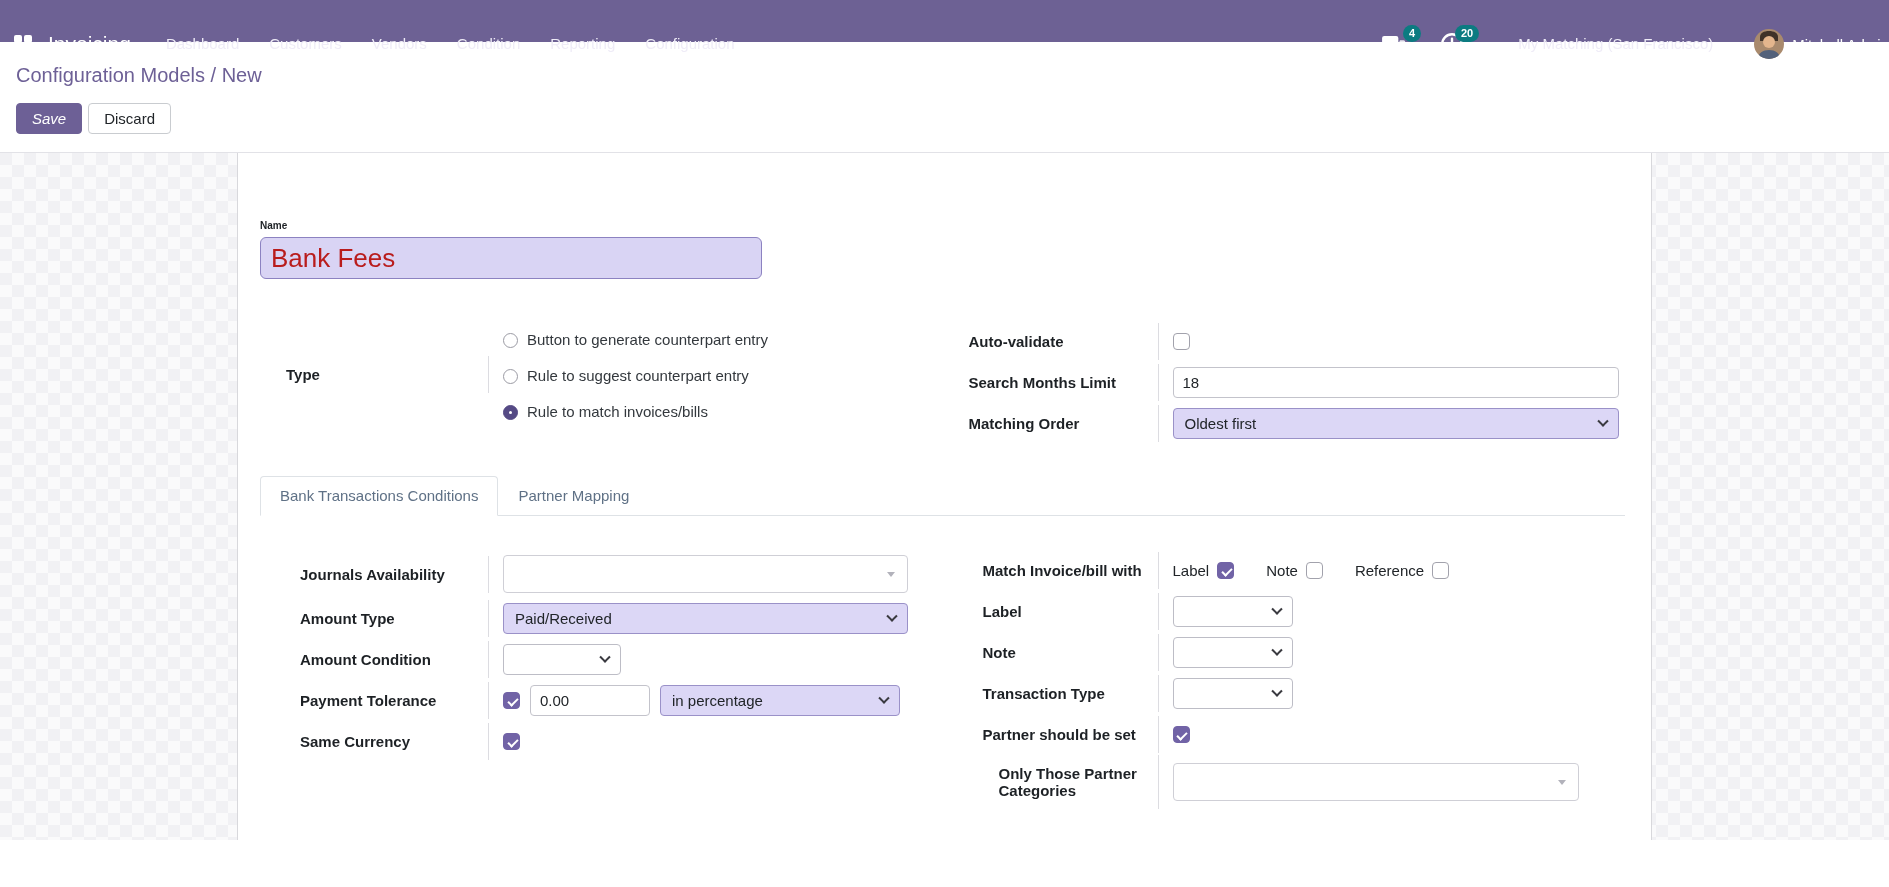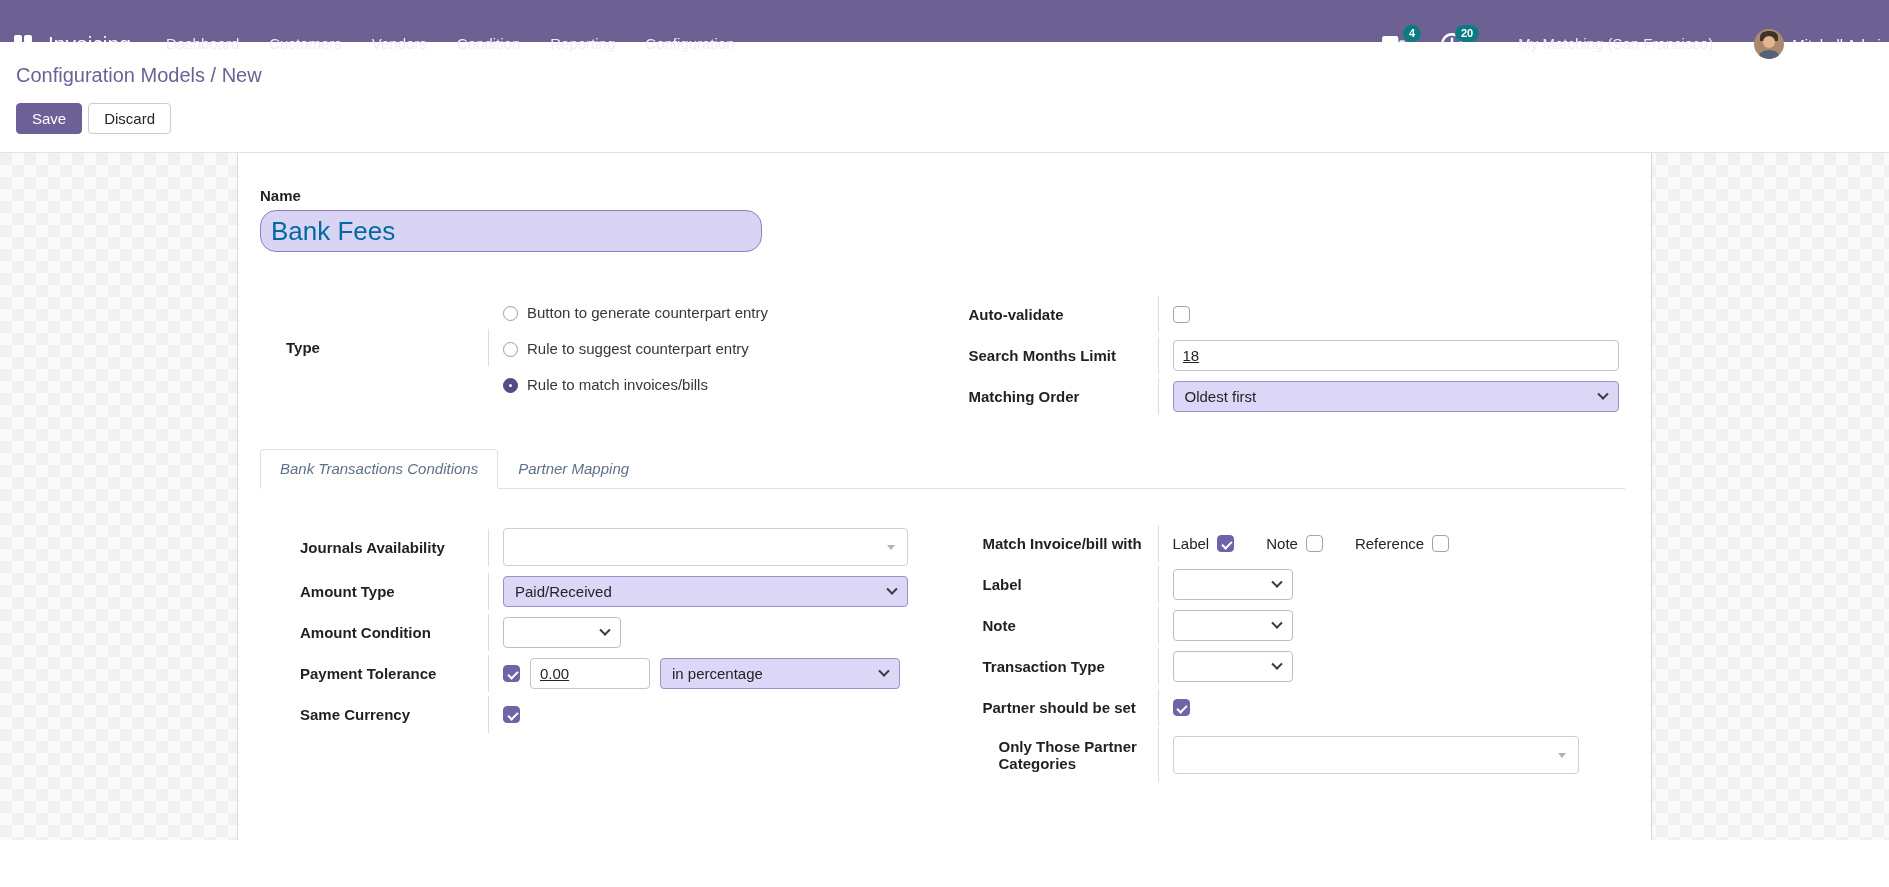--- a/index.html
+++ b/index.html
@@ -23,36 +23,36 @@
   .user-menu { display:flex; align-items:center; gap:8px; cursor:pointer; overflow:hidden; }
   .avatar { width:30px; height:30px; border-radius:50%; overflow:hidden; flex:0 0 30px; }
   .user-name { font-size:15px; color:#fff; white-space:nowrap; }
 
   
   .control-panel { background:#fff; padding:18px 16px 18px; border-bottom:1px solid #e2e2e7; }
   .breadcrumb { font-size:20px; color:#6d6096; line-height:30px; margin-bottom:13px; cursor:pointer; }
   .cp-buttons { display:flex; gap:6px; }
   .btn { font-size:15px; padding:6px 15px; border-radius:4px; cursor:pointer;
     font-family:"Liberation Sans", sans-serif; }
-  .btn-primary { background:#6d6096; border:1px solid #6d6096; color:#fff; }
+  .btn-primary { background:#6d6096; border:1px solid #6d6096; color:#fff;font-style:italic; }
   .btn-secondary { background:#fff; border:1px solid #c9ccd0; color:#212529; }
 
   
   .content { height:687px; overflow:hidden;
     background-color:#f3f3f5;
     background-image:conic-gradient(#fafafb 25%, #f1f1f4 0 50%, #fafafb 0 75%, #f1f1f4 0);
     background-size:24px 24px; }
   .sheet { width:1415px; height:100%; margin:0 auto; background:#fff;
     border-left:1px solid #d8d8dc; border-right:1px solid #d8d8dc;
     padding:34px 26px 0 22px; }
 
-  .field-label { font-weight:700; font-size:15px; color:#1d2125; }
+  .field-label { font-weight:700; font-size:10px; color:#1d2125;margin-top:33px; }
   .name-block .field-label { display:block; margin-bottom:6px; }
   .name-input { width:502px; height:42px; background:#d9d4f4; border:1px solid #8c82c1;
-    border-radius:16px; font-size:26px; color:#0369a1; padding:0 10px;
+    border-radius:6px; font-size:26px; color:#b91c1c; padding:0 10px;
     font-family:"Liberation Sans", sans-serif; outline:none; }
 
   .group-grid { display:grid; grid-template-columns:1fr 1fr; margin-top:42px; }
 
   .o-row { display:flex; align-items:center;margin-left:24px; }
   .o-label { flex:0 0 205px; width:205px; border-right:1px solid #dcdce1;
     padding:10px 12px 10px 2px; font-weight:700; font-size:15px; color:#1d2125; }
   .rgroup .o-label { flex-basis:192px; width:192px; }
   .o-label.indent1 { padding-left:16px; }
   .o-label.indent2 { padding-left:32px; }
@@ -67,40 +67,40 @@
   .radio.checked { background:#554a85; border-color:#554a85; }
   .radio.checked::after { content:""; position:absolute; inset:5px; background:#fff; border-radius:50%; }
 
   .checkbox { width:17px; height:17px; border-radius:4px; border:1px solid #a2a2ac;
     background:#fff; position:relative; flex:0 0 17px; cursor:pointer; }
   .checkbox.checked { background:#7163a6; border-color:#7163a6; }
   .checkbox.checked::after { content:""; position:absolute; left:5.5px; top:2.5px; width:4px;
     height:8px; border-right:2px solid #fff; border-bottom:2px solid #fff; transform:rotate(45deg); }
 
   .o-input { height:31px; border:1px solid #c3c3cb; border-radius:4px; font-size:15px;
-    padding:0 9px; color:#212529; font-family:"Liberation Sans", sans-serif; outline:none; background:#fff;text-decoration:underline; }
+    padding:0 9px; color:#212529; font-family:"Liberation Sans", sans-serif; outline:none; background:#fff; }
 
   .o-select { height:31px; border:1px solid #9a91c8; border-radius:4px; background:#dcd7f6;
     display:flex; align-items:center; justify-content:space-between; padding:0 11px;
     font-size:15px; color:#212529; cursor:pointer; }
   .o-select.empty { background:#fff; border-color:#bdbdc6; }
   .chev { width:8px; height:8px; border-right:2px solid #3a3a40; border-bottom:2px solid #3a3a40;
     transform:rotate(45deg) translate(-2px,-2px); flex:0 0 8px; }
 
   .o-combo { height:38px; border:1px solid #cfcfd6; border-radius:4px; background:#fff;
     display:flex; align-items:center; justify-content:flex-end; padding:0 12px; cursor:text; }
   .tri { width:0; height:0; border-left:4px solid transparent; border-right:4px solid transparent;
     border-top:5px solid #b2b2bb; }
 
   .inline-check { display:flex; align-items:center; gap:8px; margin-right:22px; color:#212529; }
 
   
   .tabs { display:flex; border-bottom:1px solid #dee2e6; margin-top:32px; }
   .tab { font-size:15px; color:#5f7186; line-height:22px; padding:8px 19px; cursor:pointer;
-    border:1px solid transparent; margin-bottom:-1px;font-style:italic; }
+    border:1px solid transparent; margin-bottom:-1px; }
   .tab.active { background:#fff; border-color:#dee2e6 #dee2e6 #fff #dee2e6;
     border-radius:4px 4px 0 0; }
   .tab-content { margin-top:34px; }
 </style>
 </head>
 <body>
 
 <nav class="navbar">
   <div class="nav-left">
     <div class="apps-btn">

